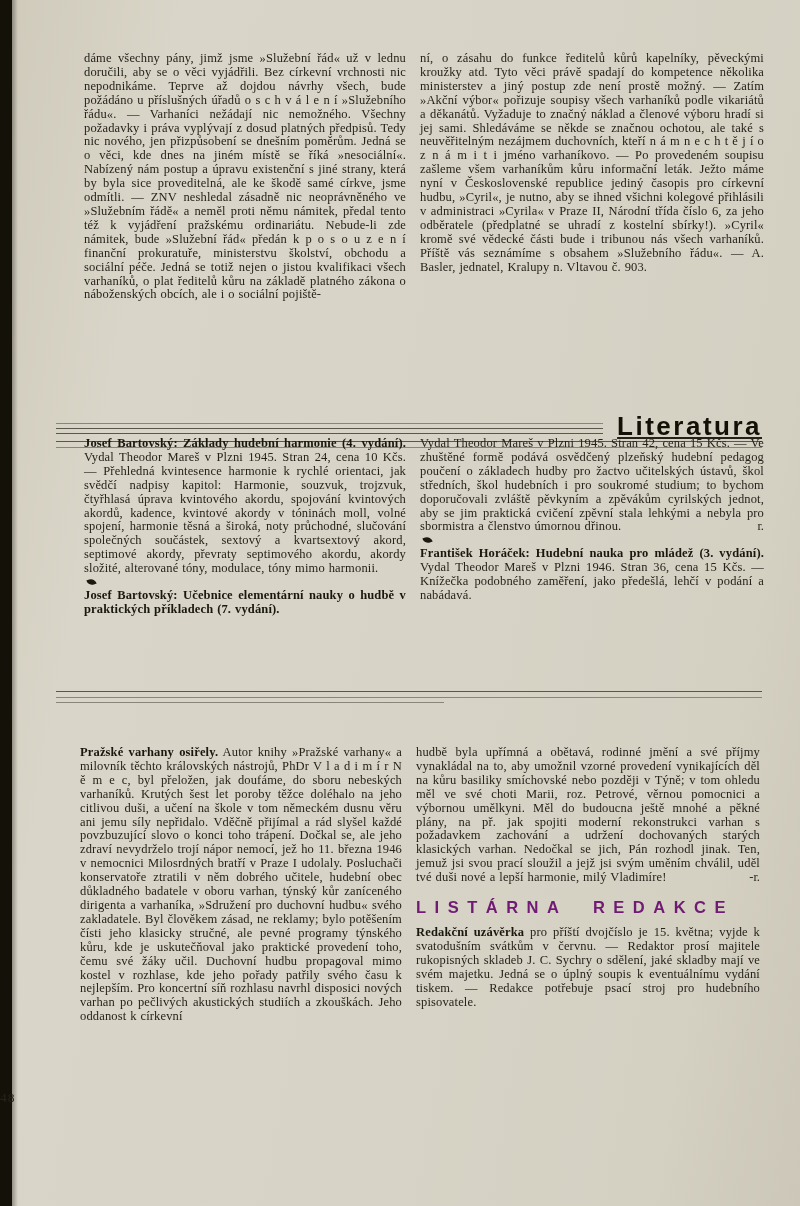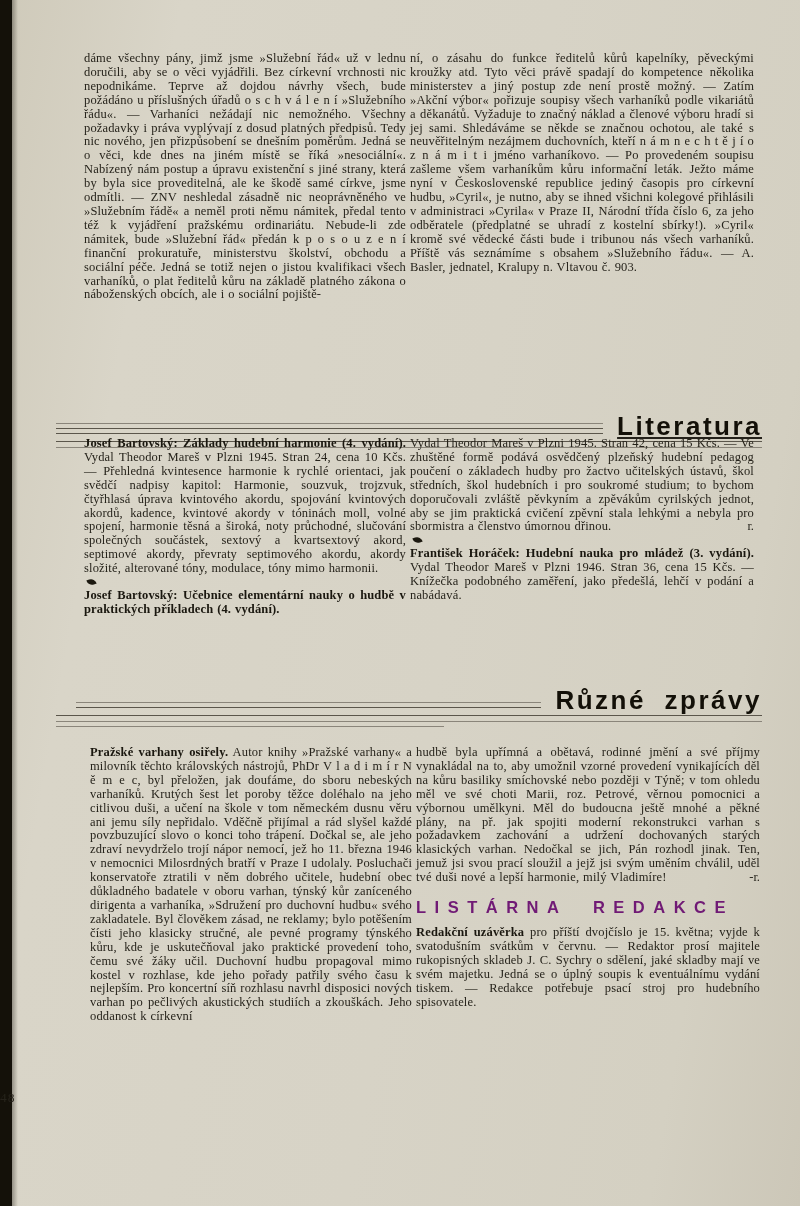--- a/index.html
+++ b/index.html
@@ -11,21 +11,21 @@
   }
   .scan-strip{position:absolute;left:0;top:0;width:12px;height:1206px;background:#141109;}
   .scan-strip-soft{position:absolute;left:12px;top:0;width:6px;height:1206px;
     background:linear-gradient(90deg,rgba(20,17,9,.35),rgba(20,17,9,0));}
   .txt{
     margin:0;font-size:12.5px;line-height:13.9px;text-align:justify;
     letter-spacing:.15px;word-spacing:.6px;color:#26231b;
   }
   .txt b{color:#1a170f;}
   .abs{position:absolute;}
-  .cols{display:flex;gap:4px;}
+  .cols{display:flex;gap:14px;}
   .col-l{width:322px;flex:none;}
   .col-r{width:344px;flex:none;}
   .divider{left:56px;width:706px;}
   .div-row{display:flex;align-items:flex-end;}
   .div-stack{flex:1;display:flex;flex-direction:column;justify-content:flex-end;gap:4px;padding-bottom:4px;margin-right:14px;}
   .rule{height:1px;background:#5b564b;}
   .rule.light{background:#8a857a;}
   .div-heading{
     font-family:"Liberation Sans","DejaVu Sans",sans-serif;font-weight:bold;
     font-size:26px;line-height:24px;letter-spacing:2.5px;color:#131008;white-space:nowrap;
@@ -67,38 +67,31 @@
   <div class="full-rules">
     <div class="rule"></div>
     <div class="rule light"></div>
   </div>
 </div>
 
 <section class="abs cols" style="left:84px;top:437px;width:676px;">
   <div class="col-l">
     <p class="txt"><b>Josef Bartovský: Základy hudební harmonie (4. vydání).</b><span> Vydal Theodor Mareš v Plzni 1945. Stran 24, cena 10 Kčs. — Přehledná kvintesence harmonie k rychlé orientaci, jak svědčí nadpisy kapitol: Harmonie, souzvuk, trojzvuk, čtyřhlasá úprava kvintového akordu, spojování kvintových akordů, kadence, kvintové akordy v tóninách moll, volné spojení, harmonie těsná a široká, noty průchodné, slučování společných součástek, sextový a kvartsextový akord, septimové akordy, převraty septimového akordu, akordy složité, alterované tóny, modulace, tóny mimo harmonii.</span></p>
     <div class="leaf-row"><span class="leaf"></span></div>
-    <p class="txt"><b>Josef Bartovský: Učebnice elementární nauky o hudbě v praktických příkladech (4. vydání).</b></p>
+    <p class="txt"><b>Josef Bartovský: Učebnice elementární nauky o hudbě v praktických příkladech (7. vydání).</b></p>
   </div>
   <div class="col-r">
     <p class="txt">Vydal Theodor Mareš v Plzni 1945. Stran 42, cena 15 Kčs. — Ve zhuštěné formě podává osvědčený plzeňský hudební pedagog poučení o základech hudby pro žactvo učitelských ústavů, škol středních, škol hudebních i pro soukromé studium; to bychom doporučovali zvláště pěvkyním a zpěvákům cyrilských jednot, aby se jim praktická cvičení zpěvní stala lehkými a nebyla pro sbormistra a členstvo úmornou dřinou.</p>
     <div class="sign">r.</div>
     <div class="leaf-row"><span class="leaf"></span></div>
     <p class="txt"><b>František Horáček: Hudební nauka pro mládež (3. vydání).</b><span> Vydal Theodor Mareš v Plzni 1946. Stran 36, cena 15 Kčs. — Knížečka podobného zaměření, jako předešlá, lehčí v podání a nabádavá.</span></p>
   </div>
 </section>
 
 <div class="abs divider" style="top:688px;">
-  <div class="div-row">
-    <div class="div-stack" style="margin-left:20px;">
-      <div class="rule light"></div>
-      <div class="rule"></div>
-    </div>
-    <div class="div-heading" style="word-spacing:9px;">Různé zprávy</div>
-  </div>
   <div class="full-rules">
     <div class="rule"></div>
     <div class="rule light"></div>
   </div>
   <div class="half-rule"></div>
 </div>
 
 <section class="abs cols" style="left:84px;top:746px;width:676px;justify-content:flex-end;">
   <div class="col-l">
     <p class="txt"><b>Pražské varhany osiřely.</b><span> Autor knihy »Pražské varhany« a milovník těchto královských nástrojů, PhDr V l a d i m í r  N ě m e c, byl přeložen, jak doufáme, do sboru nebeských varhaníků. Krutých šest let poroby těžce doléhalo na jeho citlivou duši, a učení na škole v tom německém dusnu věru ani jemu síly nepřidalo. Vděčně přijímal a rád slyšel každé povzbuzující slovo o konci toho trápení. Dočkal se, ale jeho zdraví nevydrželo trojí nápor nemocí, jež ho 11. března 1946 v nemocnici Milosrdných bratří v Praze I udolaly. Posluchači konservatoře ztratili v něm dobrého učitele, hudební obec důkladného badatele v oboru varhan, týnský kůr zaníceného dirigenta a varhaníka, »Sdružení pro duchovní hudbu« svého zakladatele. Byl člověkem zásad, ne reklamy; bylo potěšením čísti jeho klasicky stručné, ale pevné programy týnského kůru, kde je uskutečňoval jako praktické provedení toho, čemu své žáky učil. Duchovní hudbu propagoval mimo kostel v rozhlase, kde jeho pořady patřily svého času k nejlepším. Pro koncertní síň rozhlasu navrhl disposici nových varhan po pečlivých akustických studiích a zkouškách. Jeho oddanost k církevní</span></p>

